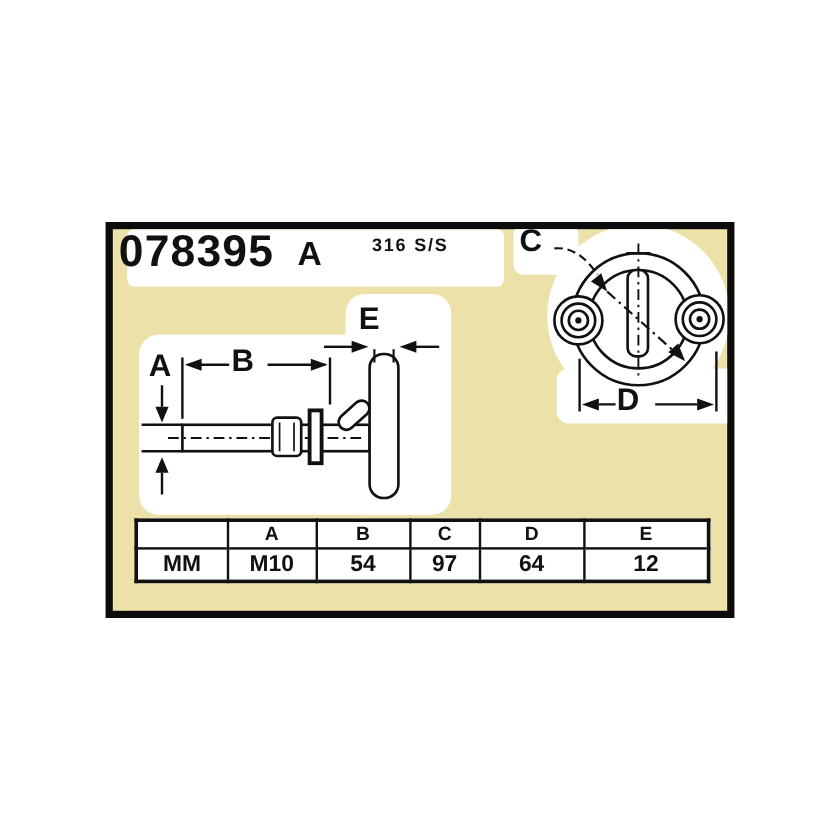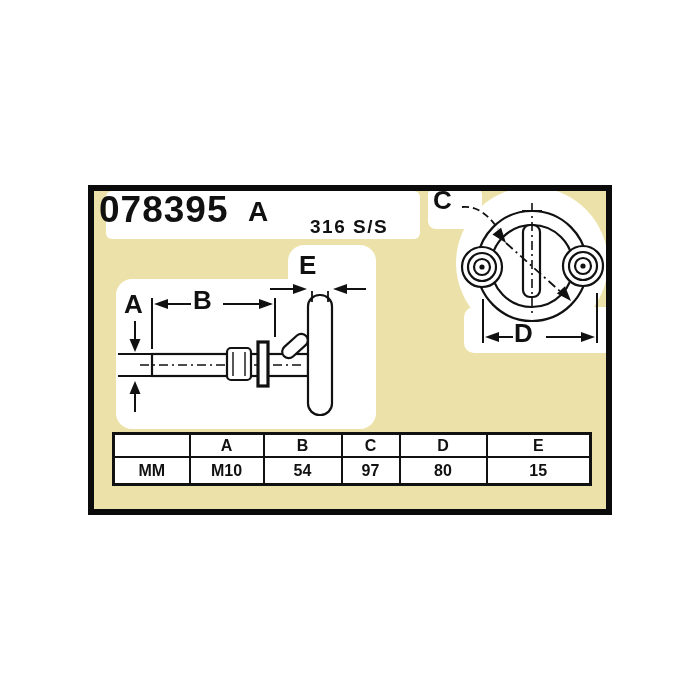--- a/index.html
+++ b/index.html
@@ -4,34 +4,34 @@
 <style>
   html,body{margin:0;padding:0;background:#ffffff;}
   body{width:700px;height:700px;position:relative;overflow:hidden;
        font-family:"Liberation Sans",sans-serif;color:#111;}
   .panel{position:absolute;left:88px;top:185px;width:524px;height:330px;
          box-sizing:border-box;border:6px solid #0b0b0b;background:#ece2a9;}
   .layer{position:absolute;left:0;top:0;width:512px;height:318px;}
   .lbl{position:absolute;font-weight:bold;color:#111;line-height:1;}
   .part-number{left:5px;top:0px;font-size:37px;letter-spacing:1px;}
   .variant{left:154px;top:7px;font-size:28px;}
-  .material{left:216px;top:26px;font-size:19px;letter-spacing:1.5px;}
+  .material{left:216px;top:6px;font-size:15px;letter-spacing:1.5px;}
   .dim{font-size:26px;}
   .dim-a{left:30px;top:100px;}
   .dim-b{left:99px;top:96px;}
   .dim-e{left:205px;top:61px;}
   .dim-c{left:339px;top:-4px;}
   .dim-d{left:420px;top:129px;}
   .spec{position:absolute;left:18px;top:241px;}
   table.spec-table{border-collapse:collapse;table-layout:fixed;width:477px;
                    background:#ffffff;border:3px solid #111;}
   table.spec-table td{border:2.6px solid #111;text-align:center;vertical-align:middle;
                       font-weight:bold;padding:0;overflow:hidden;}
   tr.hdr td{height:21px;font-size:16px;}
-  tr.val td{height:25px;font-size:16px;text-align:center;}
+  tr.val td{height:25px;font-size:19px;text-align:center;}
 </style>
 </head>
 <body>
 
 <div class="panel">
 
   <svg class="layer" viewBox="0 0 512 318" width="512" height="318">
 
     <g fill="#ffffff">
       <rect x="12" y="0" width="314" height="48" rx="6"></rect>
@@ -127,20 +127,20 @@
         <td>B</td>
         <td>C</td>
         <td>D</td>
         <td>E</td>
       </tr>
       <tr class="val">
         <td>MM</td>
         <td>M10</td>
         <td>54</td>
         <td>97</td>
-        <td>80</td>
-        <td>15</td>
+        <td>64</td>
+        <td>12</td>
       </tr>
     </tbody>
       </table>
   </div>
 
 </div>
 
 </body></html>

